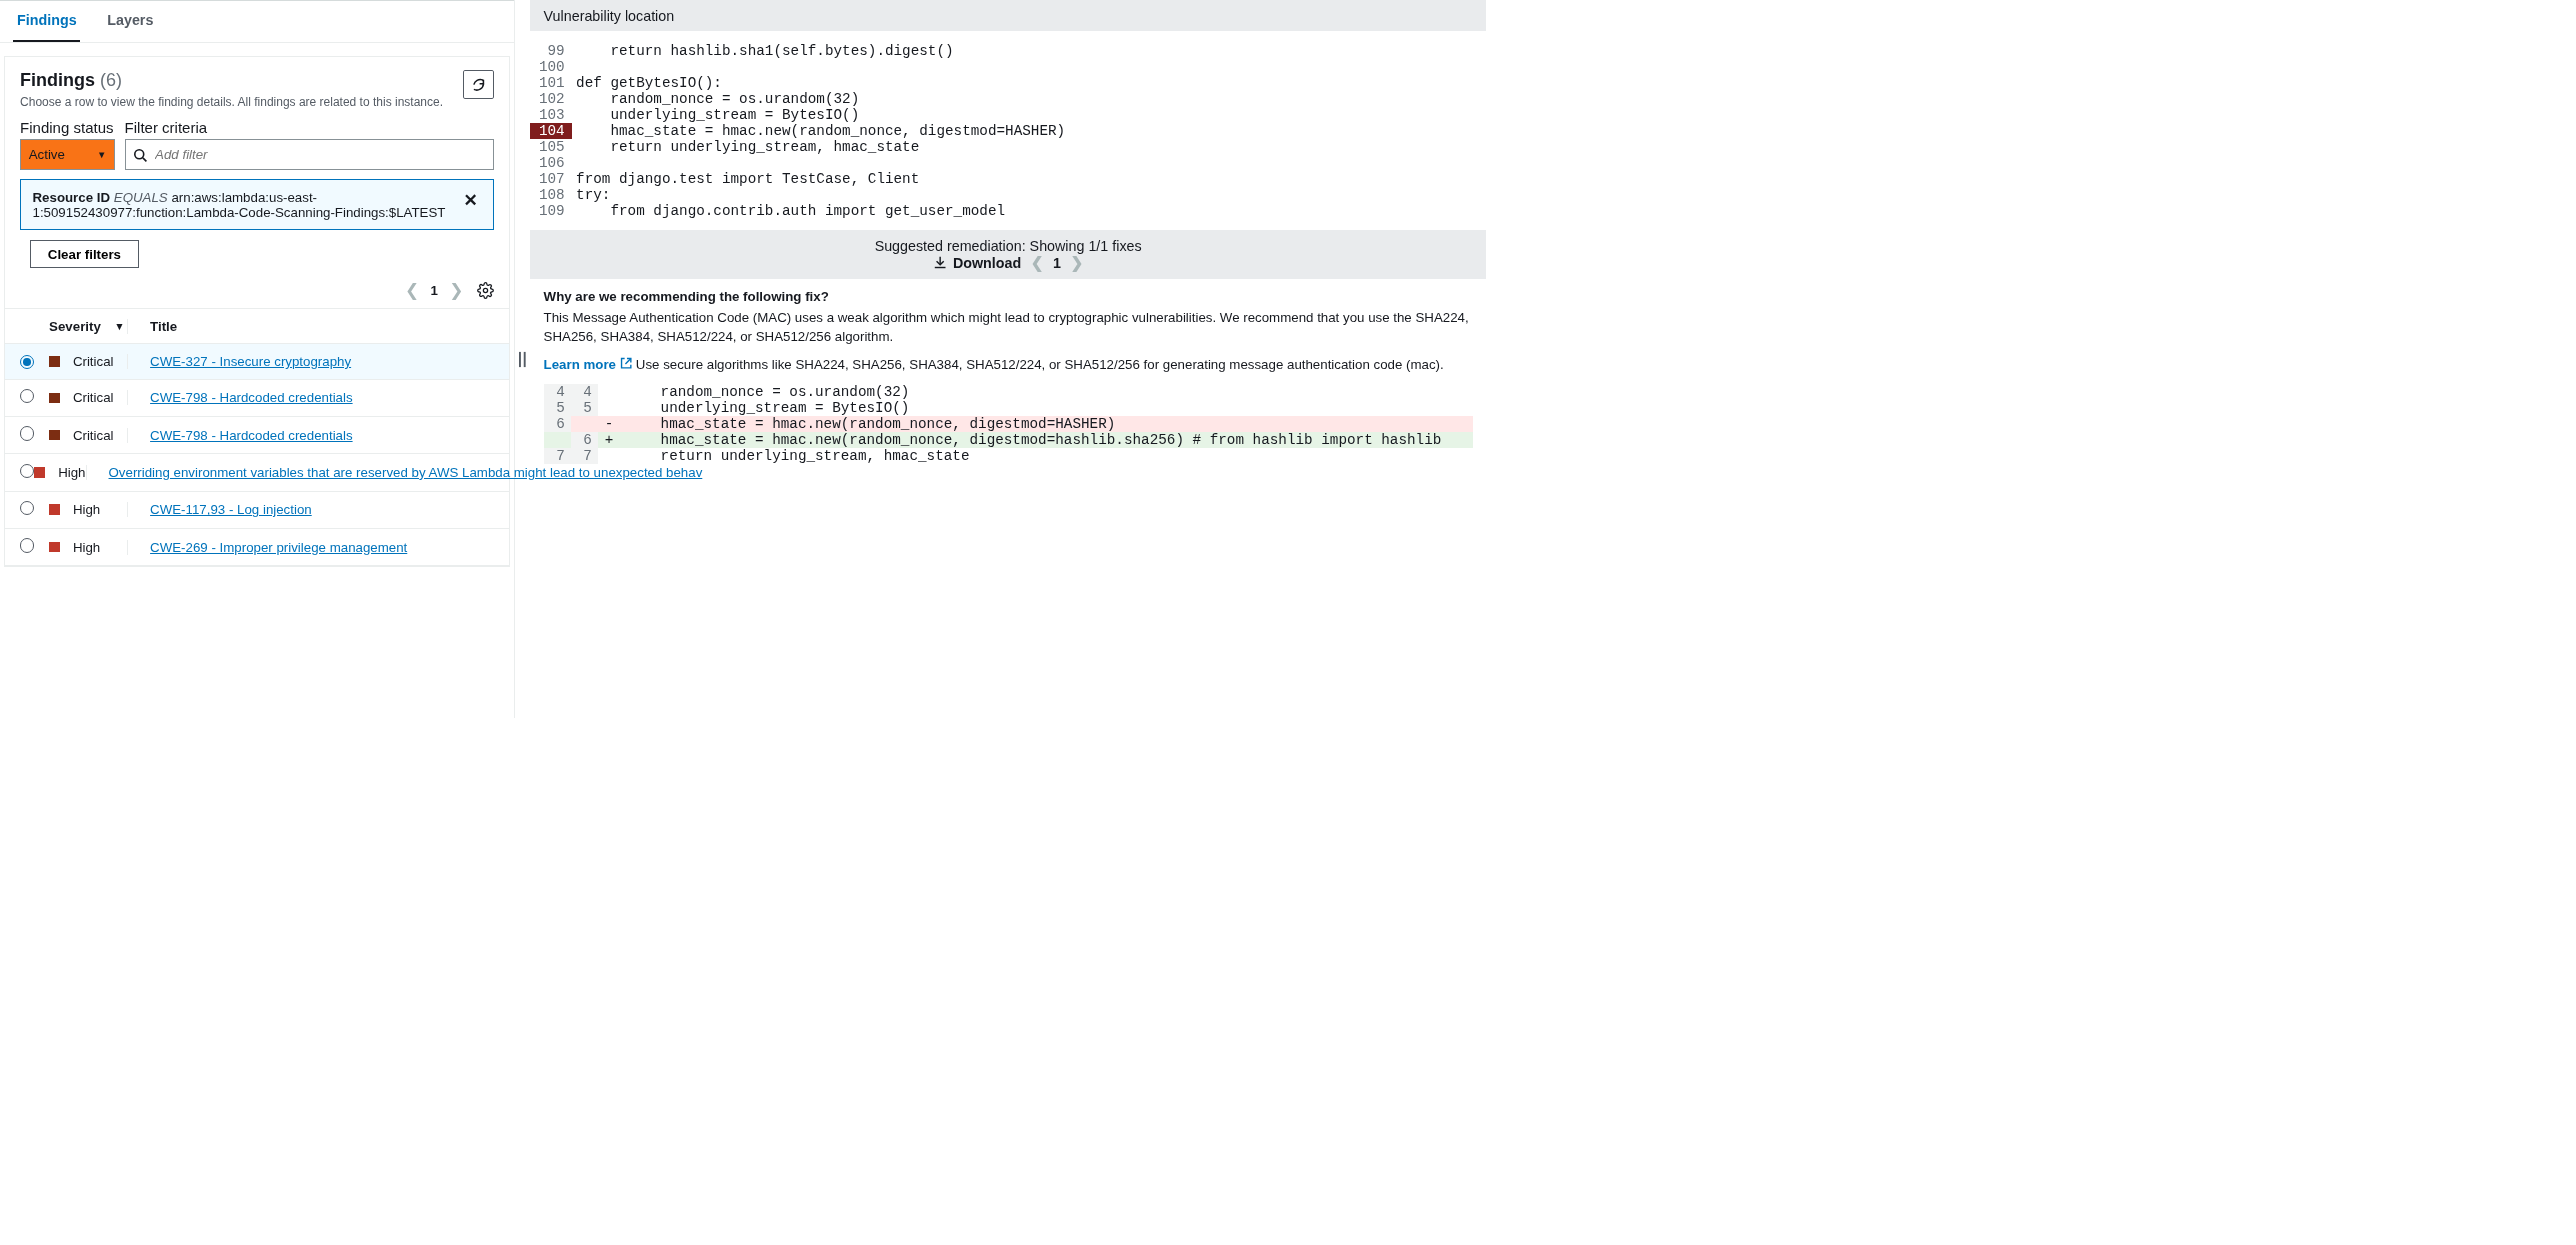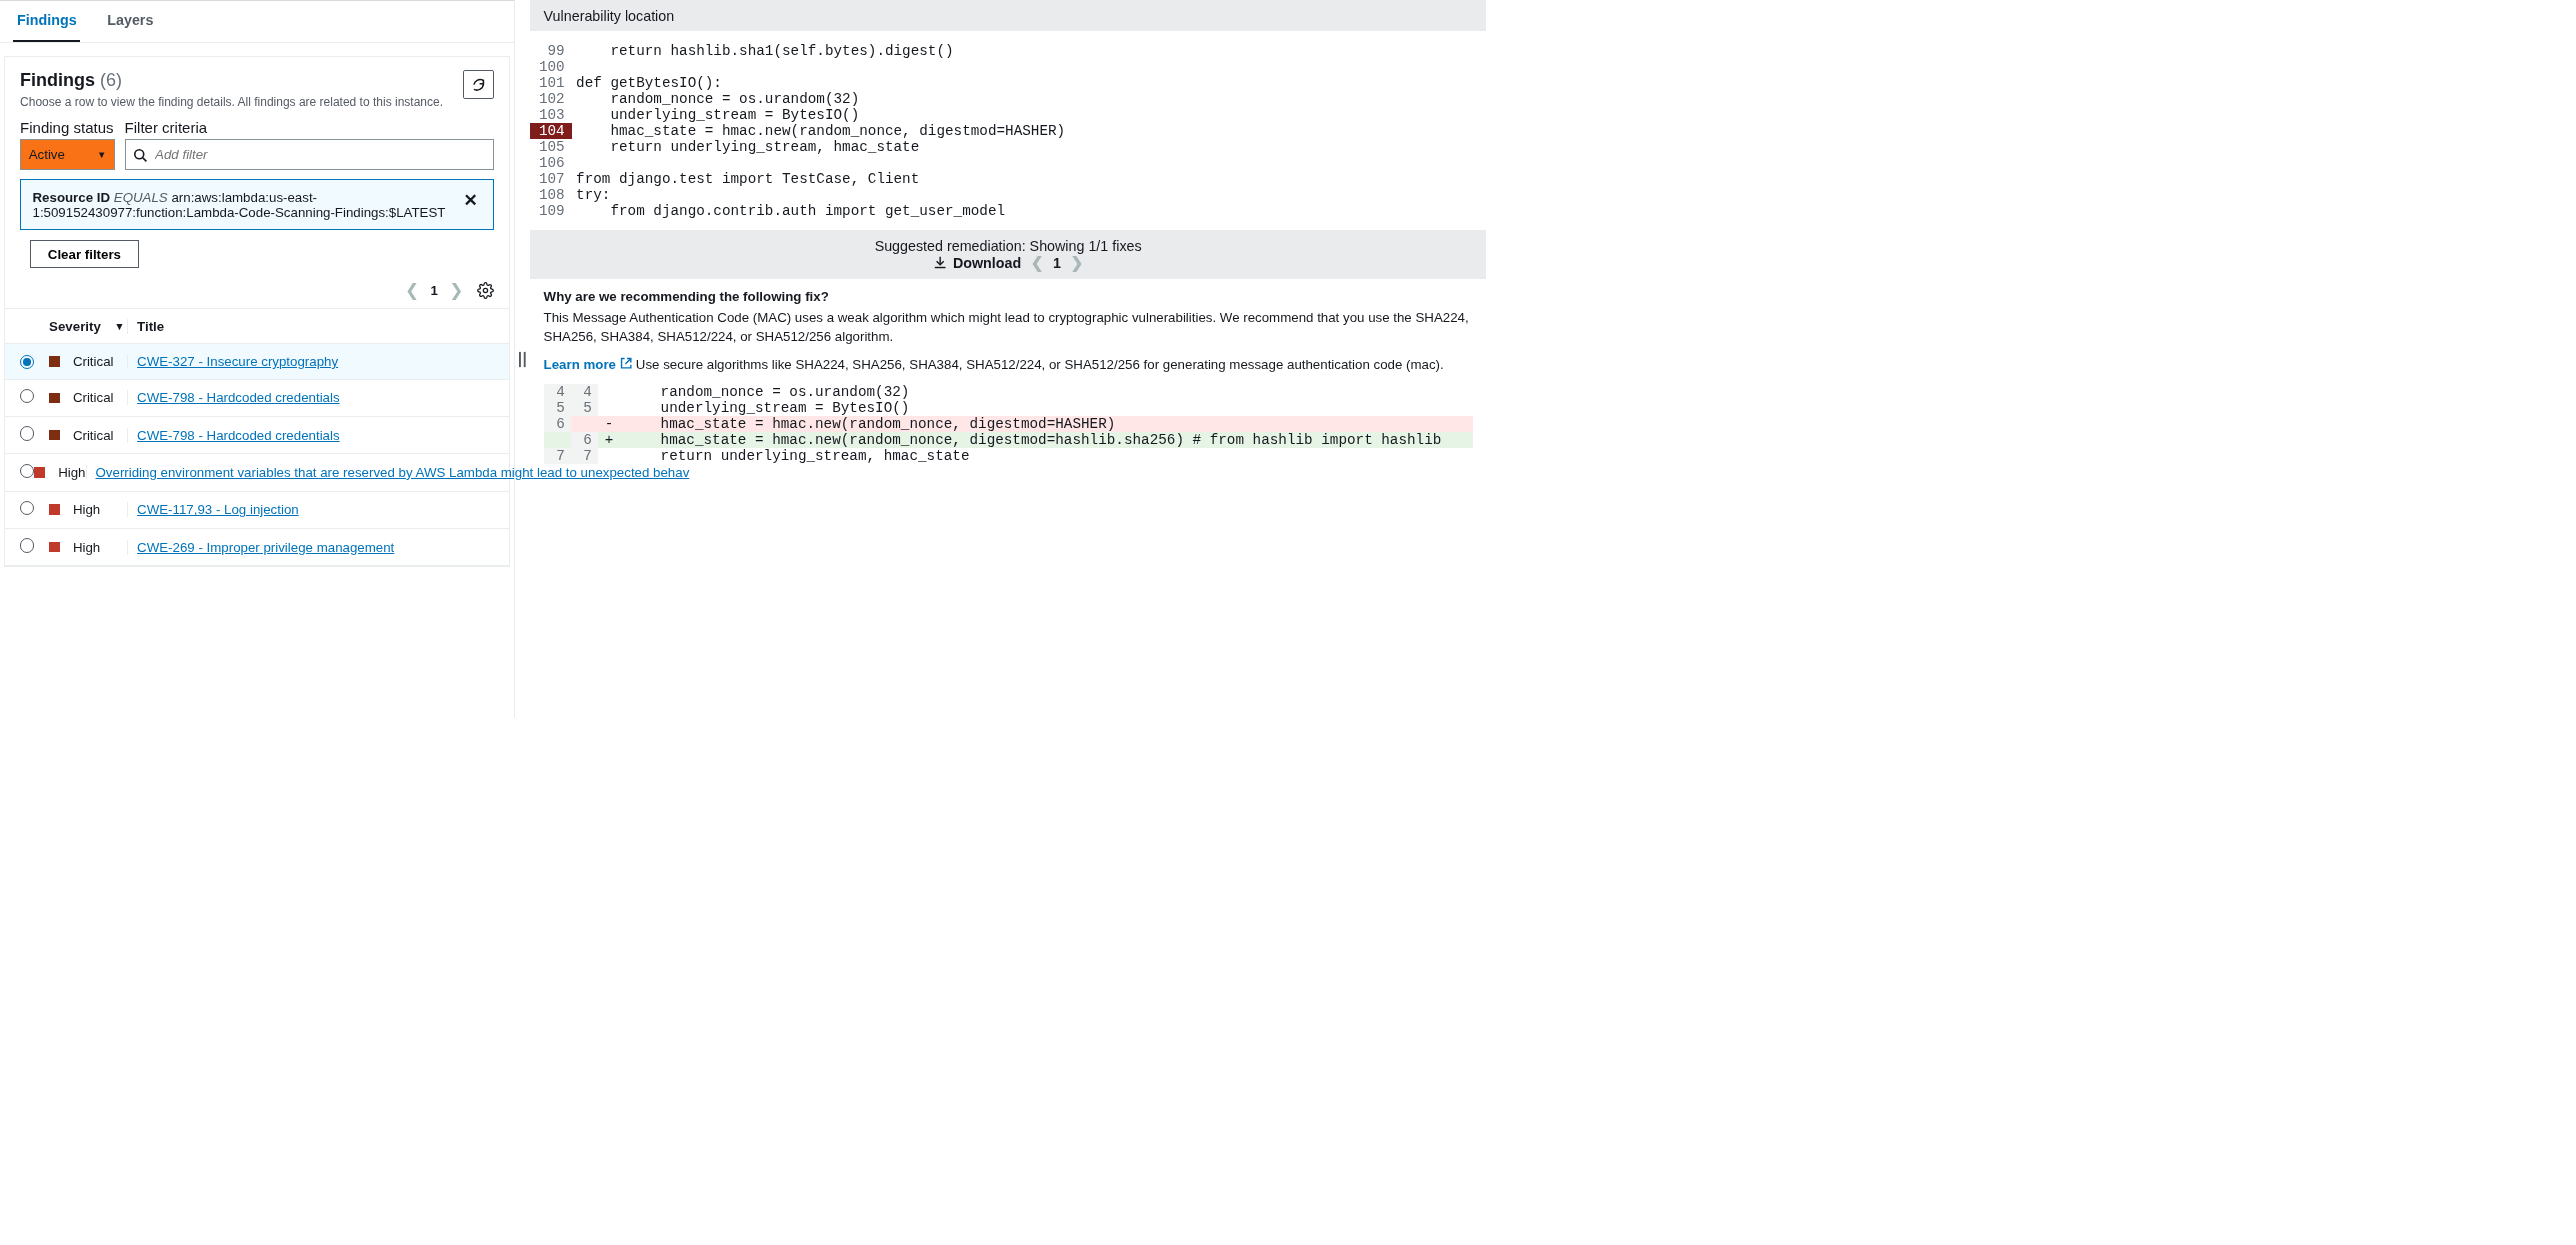--- a/index.html
+++ b/index.html
@@ -68,21 +68,21 @@
 .pager { display: flex; align-items: center; gap: 11.4px; color: #687078; }
 .pager .pg { font-weight: 700; color: #16191f; }
 .pager .arrow { cursor: pointer; color: #aab7b8; font-size: 17px; }
 .gear { cursor: pointer; }
 
 
 .tbl { border-top: 1px solid #eaeded; }
 .tbl-head { display: flex; align-items: center; padding: 9.5px 15.3px; border-bottom: 1px solid #eaeded; font-weight: 700; }
 .col-radio { width: 29px; }
 .col-sev { width: 78px; display: flex; gap: 7.6px; align-items: center; }
-.col-title { flex: 1; padding-left: 9px; border-left: 1px solid #eaeded; }
+.col-title { flex: 1; padding-left: 22px; border-left: 1px solid #eaeded; }
 .sort-caret { font-size: 10.5px; margin-left: 5.7px; }
 .tbl-row { display: flex; align-items: center; padding: 9.5px 15.3px; border-bottom: 1px solid #eaeded; cursor: pointer; }
 .tbl-row.selected { background: #f1faff; }
 .radio {
   width: 14.3px; height: 14.3px; border: 1.4px solid #545b64; border-radius: 50%;
   display: inline-flex; align-items: center; justify-content: center;
 }
 .radio.on::after { content: ""; width: 7.6px; height: 7.6px; background: #0073bb; border-radius: 50%; }
 .radio.on { border-color: #0073bb; }
 .sev-box { width: 10.5px; height: 10.5px; display: inline-block; margin-right: 5.7px; }

